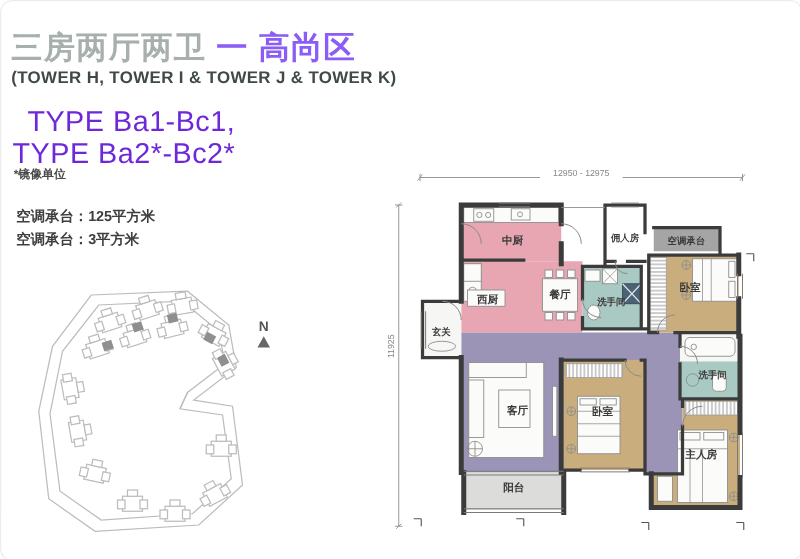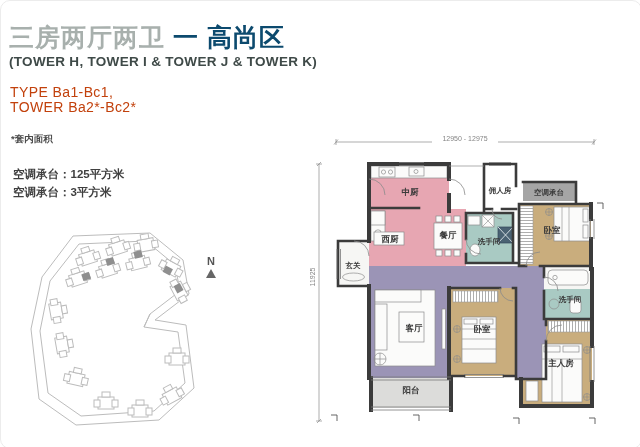--- a/index.html
+++ b/index.html
@@ -1,23 +1,23 @@
 <!DOCTYPE html>
 <html><head>
 <meta charset="utf-8">
 <style>
   html,body{margin:0;padding:0;background:#fff;}
   .page{position:relative;width:640px;height:447px;background:#fff;overflow:hidden;
         border:1px solid #ececec;border-radius:10px;
         font-family:"Liberation Sans",sans-serif;}
   .abs{position:absolute;}
   .title{left:8px;top:20px;font-size:25px;letter-spacing:1px;color:#a8b0ad;font-weight:600;}
-  .title .bold{color:#0c4a6e;font-weight:800;text-align:right;}
+  .title .bold{color:#8b5cf6;font-weight:800;text-align:right;}
   .towers{left:8px;top:53px;font-size:13.5px;font-weight:700;color:#3f4a48;letter-spacing:.3px;}
-  .type{left:9px;top:84px;font-size:14px;line-height:1.08;color:#c2410c;letter-spacing:.4px;}
+  .type{left:9px;top:84px;font-size:23px;line-height:1.08;color:#6d28d9;letter-spacing:.4px;text-align:right;}
   .mirror{left:10px;top:132px;font-size:9.5px;color:#4a4a4a;font-weight:600;}
   .areas{left:12px;top:165px;font-size:11.5px;line-height:1.55;color:#3f3f3f;font-weight:700;}
   svg text{font-family:"Liberation Sans",sans-serif;}
   .lbl{font-size:8.5px;fill:#3a3a3a;text-anchor:middle;font-weight:600;}
   .lbl-sm{font-size:7.5px;fill:#3a3a3a;text-anchor:middle;font-weight:600;}
   .dim{font-size:7px;fill:#858585;text-anchor:middle;}
   .wall4{stroke:#3b3b3b;stroke-width:4;fill:none;stroke-linecap:square;}
   .wall3{stroke:#3b3b3b;stroke-width:2.6;fill:none;stroke-linecap:square;}
   .thin{stroke:#8c8c8c;stroke-width:.7;fill:#fbfbfa;}
   .win{stroke:#7a7a7a;stroke-width:.8;fill:none;}
@@ -31,23 +31,23 @@
 
 <div class="page">
 
   <div class="abs title">
     <span>三房两厅两卫</span>
     <span class="bold">一 高尚区</span>
   </div>
   <div class="abs towers">(TOWER H, TOWER I &amp; TOWER J &amp; TOWER K)</div>
   <div class="abs type">
     <div>TYPE Ba1-Bc1,</div>
-    <div>TOWER Ba2*-Bc2*</div>
+    <div>TYPE Ba2*-Bc2*</div>
   </div>
-  <div class="abs mirror">*套内面积</div>
+  <div class="abs mirror">*镜像单位</div>
   <div class="abs areas">
     <div>空调承台：125平方米</div>
     <div>空调承台：3平方米</div>
   </div>
 
   <svg class="abs" style="left:25px;top:230px;" width="215" height="205" viewBox="0 0 215 205">
     <g class="site">
       <path d="M47,5 L124,2 L157,29 L163,63 L129,89 L160,94 L168,157 L133,189 L50,194 L13,168 L5,98 L16,46 Z"></path>
       <path d="M53,13 L120,10 L149,34 L154,60 L124,83 L118,96 L152,101 L159,152 L128,180 L55,185 L22,162 L14,100 L24,50 Z" stroke-dasharray="none"></path>
       <path d="M118,96 L124,83"></path>

